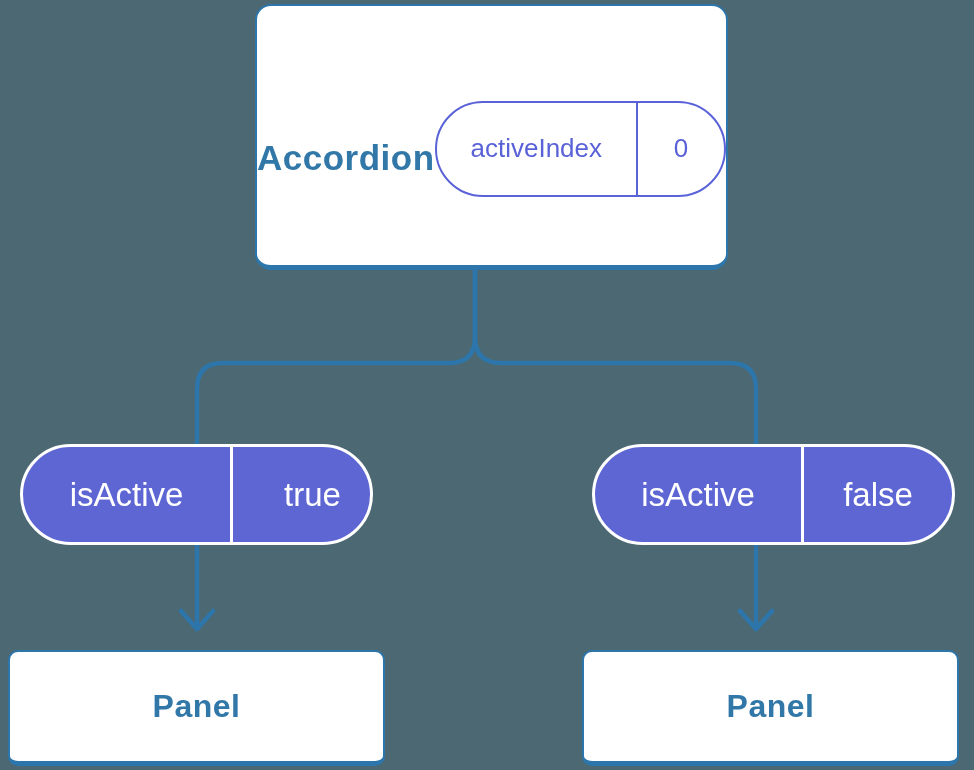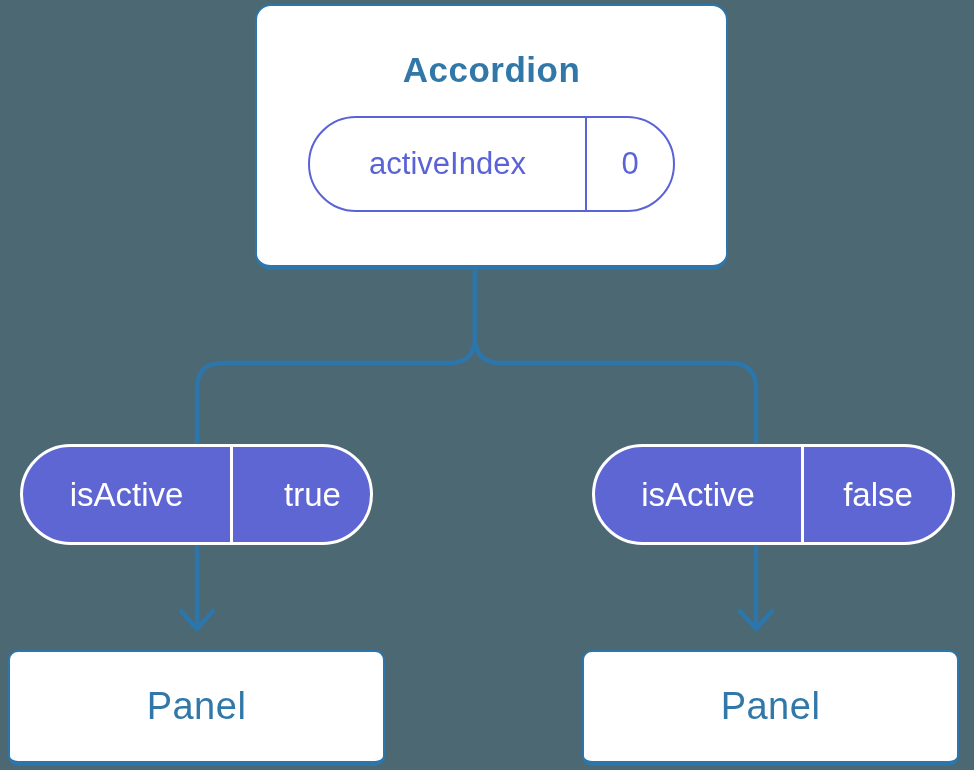--- a/index.html
+++ b/index.html
@@ -44,41 +44,41 @@
     border: 2px solid var(--node-border);
     border-bottom-width: 5px;
     z-index: 2;
   }
 
   .root-card {
     left: 255px; top: 4px;
     width: 473px; height: 266px;
     border-radius: 16px;
     display: flex;
-    flex-direction: column;
+    flex-direction: row;
     align-items: center;
   }
   .root-title {
     margin-top: 44px;
     font-size: 35px;
     font-weight: 700;
     letter-spacing: 0.5px;
     color: var(--node-text);
   }
   .state-pill {
     margin-top: 26px;
     width: 367px;
     height: 96px;
     border: 2.5px solid var(--prop-accent);
     border-radius: 50px;
     display: flex;
     align-items: stretch;
     background: var(--card-bg);
     color: var(--prop-accent);
-    font-size: 31px;
+    font-size: 26px;
   }
   .state-pill .seg-name {
     flex: 1;
     display: flex;
     align-items: center;
     justify-content: center;
   }
   .state-pill .seg-value {
     width: 88px;
     border-left: 2.5px solid var(--prop-accent);
@@ -118,22 +118,22 @@
   .prop-pill.right .seg-value { width: 151px; }
 
   .panel-card {
     top: 650px;
     width: 377px;
     height: 116px;
     border-radius: 10px;
     display: flex;
     align-items: center;
     justify-content: center;
-    font-size: 38px;
-    font-weight: 400;
+    font-size: 32px;
+    font-weight: 700;
     letter-spacing: 0.5px;
     color: var(--node-text);
   }
   .panel-card.left { left: 8px; }
   .panel-card.right { left: 582px; }
 </style>
 </head>
 <body>
 
 <div class="canvas">

